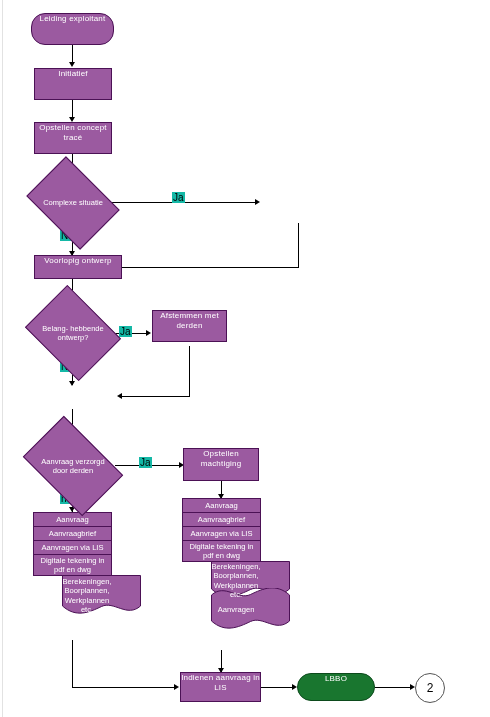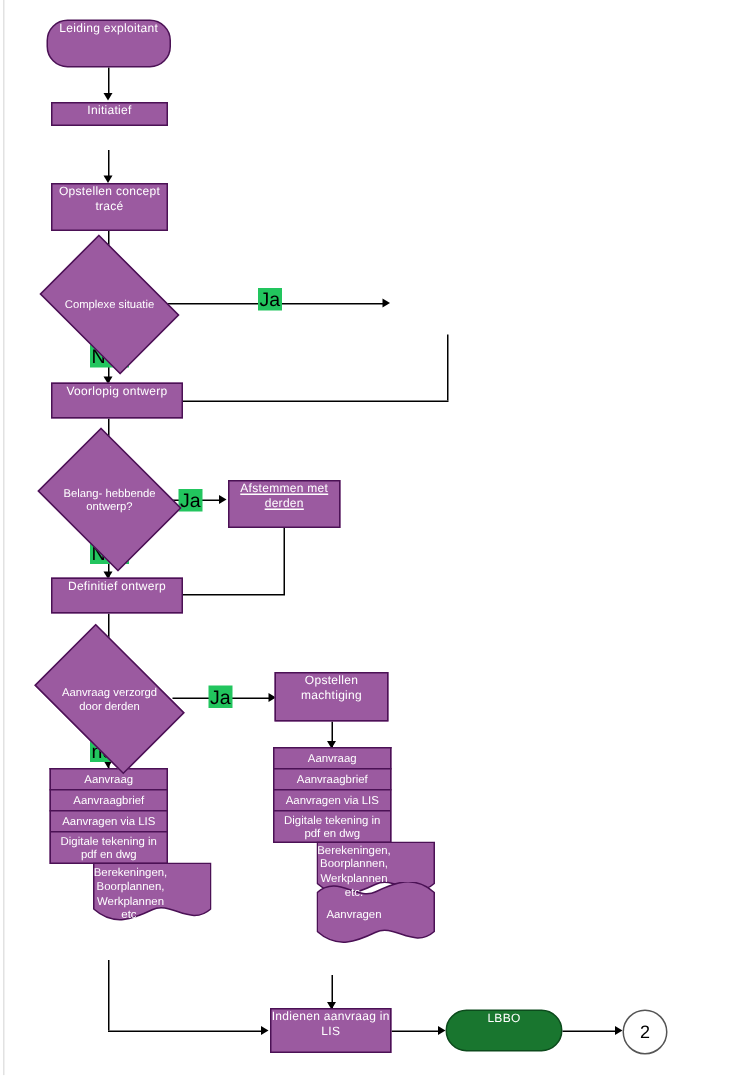--- a/index.html
+++ b/index.html
@@ -160,23 +160,23 @@
     border-bottom: 3.5px solid transparent;
     border-left: 5px solid #000000;
   }
   .ar-left {
     border-top: 3.5px solid transparent;
     border-bottom: 3.5px solid transparent;
     border-right: 5px solid #000000;
   }
   .edge-label {
     position: absolute;
-    font-size: 13px;
+    font-size: 10px;
     color: #000000;
-    background: #22c55e;
+    background: #14b8a6;
     padding: 0 1px;
     z-index: 4;
     white-space: nowrap;
   }
   .page-edge {
     position: absolute;
     background: #e2e2e2;
     z-index: 1;
   }
 </style>
@@ -186,21 +186,21 @@
 <div id="canvas">
 
   <div class="page-edge" style="left:2px; top:0px; width:1px; height:717px;"></div>
 
   <div class="node term" style="left:31px; top:13px; width:83px; height:32px;">
     <span>Leiding exploitant</span>
   </div>
   <div class="ln lnv" style="left:72px; top:45px; height:20px;"></div>
   <div class="arrow ar-down" style="left:69px; top:62px;"></div>
 
-  <div class="node proc" style="left:34px; top:68px; width:78px; height:16px;">
+  <div class="node proc" style="left:34px; top:68px; width:78px; height:32px;">
     <span>Initiatief</span>
   </div>
   <div class="ln lnv" style="left:72px; top:100px; height:20px;"></div>
   <div class="arrow ar-down" style="left:69px; top:117px;"></div>
 
   <div class="node proc" style="left:34px; top:122px; width:78px; height:32px;">
     <span>Opstellen concept tracé</span>
   </div>
   <div class="ln lnv" style="left:72px; top:154px; height:21px;"></div>
   <div class="arrow ar-down" style="left:69px; top:170px;"></div>
@@ -235,30 +235,27 @@
   </div>
 
   <div class="ln lnh" style="left:111px; top:333px; width:38px;"></div>
   <div class="arrow ar-right" style="left:146px; top:330px;"></div>
   <div class="edge-label" style="left:119px; top:326px;">Ja</div>
 
   <div class="ln lnv" style="left:72px; top:363px; height:22px;"></div>
   <div class="arrow ar-down" style="left:69px; top:381px;"></div>
   <div class="edge-label" style="left:60px; top:361px;">Nee</div>
 
-  <div class="node proc" style="left:152px; top:320px; width:75px; height:32px;text-decoration:underline;">
+  <div class="node proc" style="left:152px; top:310px; width:75px; height:32px;">
     <span>Afstemmen met derden</span>
   </div>
   <div class="ln lnv" style="left:189px; top:346px; height:50px;"></div>
   <div class="ln lnh" style="left:122px; top:396px; width:68px;"></div>
   <div class="arrow ar-left" style="left:117px; top:393px;"></div>
 
-  <div class="node proc" style="left:34px; top:385px; width:88px; height:24px;">
-    <span>Definitief ontwerp</span>
-  </div>
   <div class="ln lnv" style="left:72px; top:409px; height:28px;"></div>
   <div class="arrow ar-down" style="left:69px; top:432px;"></div>
 
   <div class="decision" style="left:31px; top:437px; width:84px; height:58px;">
     <div class="dshape"></div>
     <div class="dlabel">Aanvraag verzorgd door derden</div>
   </div>
 
   <div class="ln lnh" style="left:115px; top:465px; width:67px;"></div>
   <div class="arrow ar-right" style="left:179px; top:462px;"></div>

